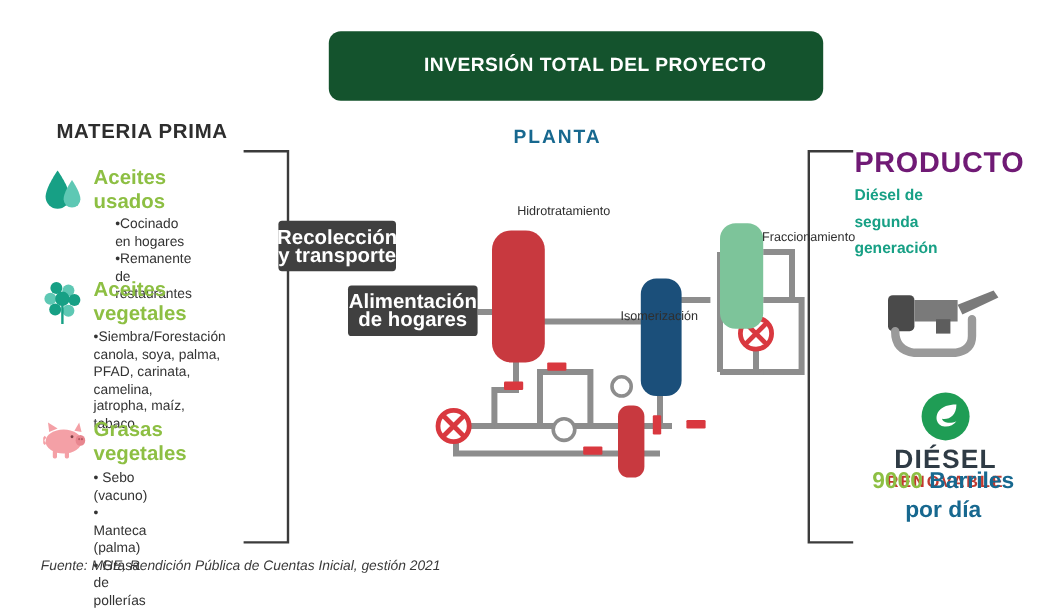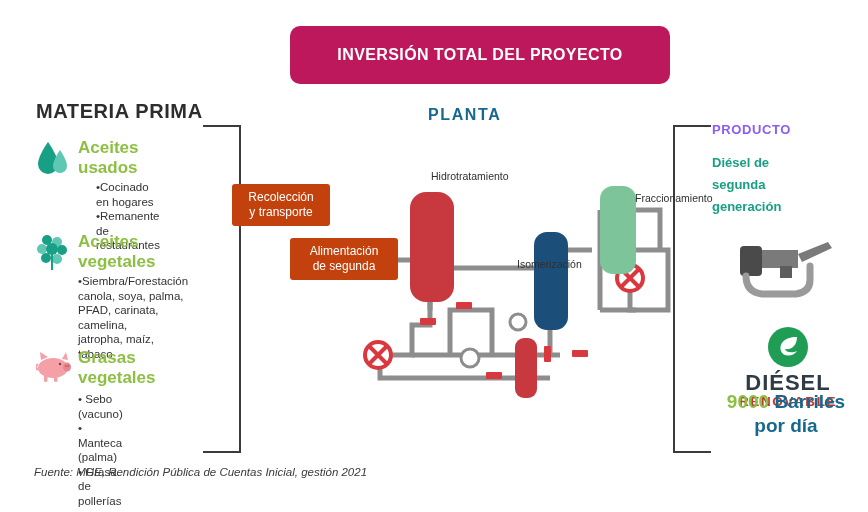--- a/index.html
+++ b/index.html
@@ -17,68 +17,69 @@
   }
   .stage {
     position: absolute;
     left: 0; top: 0;
     width: 868px; height: 512px;
   }
 
   
   .banner {
     position: absolute;
-    left: 290px; top: 26px;
+    left: 274px; top: 26px;
     width: 380px; height: 58px;
-    background: #be185d;
+    background: #14532d;
     border-radius: 10px;
     color: #ffffff;
     display: flex;
     flex-direction: column;
     align-items: center;
     justify-content: center;
     text-align: center;
+    padding-left: 32px;
   }
   .banner .l1 {
     font-size: 16px;
     font-weight: bold;
     letter-spacing: 0.4px;
     line-height: 20px;
   }
   .banner .l2 {
     font-size: 15px;
     font-weight: bold;
     letter-spacing: 0.2px;
     line-height: 20px;
     margin-top: 2px;
   }
 
   
   .h-materia {
     position: absolute;
-    left: 36px; top: 100px;
-    font-size: 20px;
+    left: 47px; top: 100px;
+    font-size: 17px;
     font-weight: bold;
     color: #2d2d2d;
     letter-spacing: 0.6px;
   }
   .h-planta {
     position: absolute;
     left: 428px; top: 106px;
     font-size: 16px;
     font-weight: bold;
     color: #17688f;
     letter-spacing: 1.6px;
   }
   .h-producto {
     position: absolute;
     left: 712px; top: 122px;
-    font-size: 13px;
-    font-weight: bold;
-    color: #8b5cf6;
+    font-size: 24px;
+    font-weight: bold;
+    color: #701a75;
     letter-spacing: 0.6px;
   }
 
   
   .mat {
     position: absolute;
     left: 36px;
   }
   .mat .title {
     position: absolute;
@@ -156,24 +157,24 @@
     font-size: 19px;
     font-weight: bold;
     line-height: 24px;
   }
   .barrels .num { color: #8dbf43; }
   .barrels .unit { color: #17688f; }
 
   
   .pbox {
     position: absolute;
-    background: #c2410c;
+    background: #404040;
     color: #fff;
-    font-size: 12px;
-    font-weight: normal;
+    font-size: 17px;
+    font-weight: bold;
     line-height: 15px;
     display: flex;
     align-items: center;
     justify-content: center;
     text-align: center;
     white-space: pre-line;
     border-radius: 3px;
   }
   #box-recoleccion { left: 232px; top: 184px; width: 98px; height: 42px; }
   #box-alimentacion { left: 290px; top: 238px; width: 108px; height: 42px; }
@@ -320,21 +321,21 @@
     <rect x="110" y="42" width="44" height="110" rx="16" fill="#c8393f"></rect>
 
     <rect x="234" y="82" width="34" height="98" rx="13" fill="#1b4f7a"></rect>
 
     <rect x="300" y="36" width="36" height="88" rx="13" fill="#7dc49a"></rect>
   </svg>
 
   <div class="pbox" id="box-recoleccion">Recolección
 y transporte</div>
   <div class="pbox" id="box-alimentacion">Alimentación
-de segunda</div>
+de hogares</div>
 
   <div class="plabel" id="lbl-hidro">Hidrotratamiento</div>
   <div class="plabel" id="lbl-iso">Isomerización</div>
   <div class="plabel" id="lbl-frac">Fraccionamiento</div>
 
   <div class="prod-title">Diésel de
 segunda
 generación</div>
 
   <svg style="position:absolute; left:736px; top:232px; width:104px; height:76px;" width="104" height="76" viewBox="0 0 104 76">

